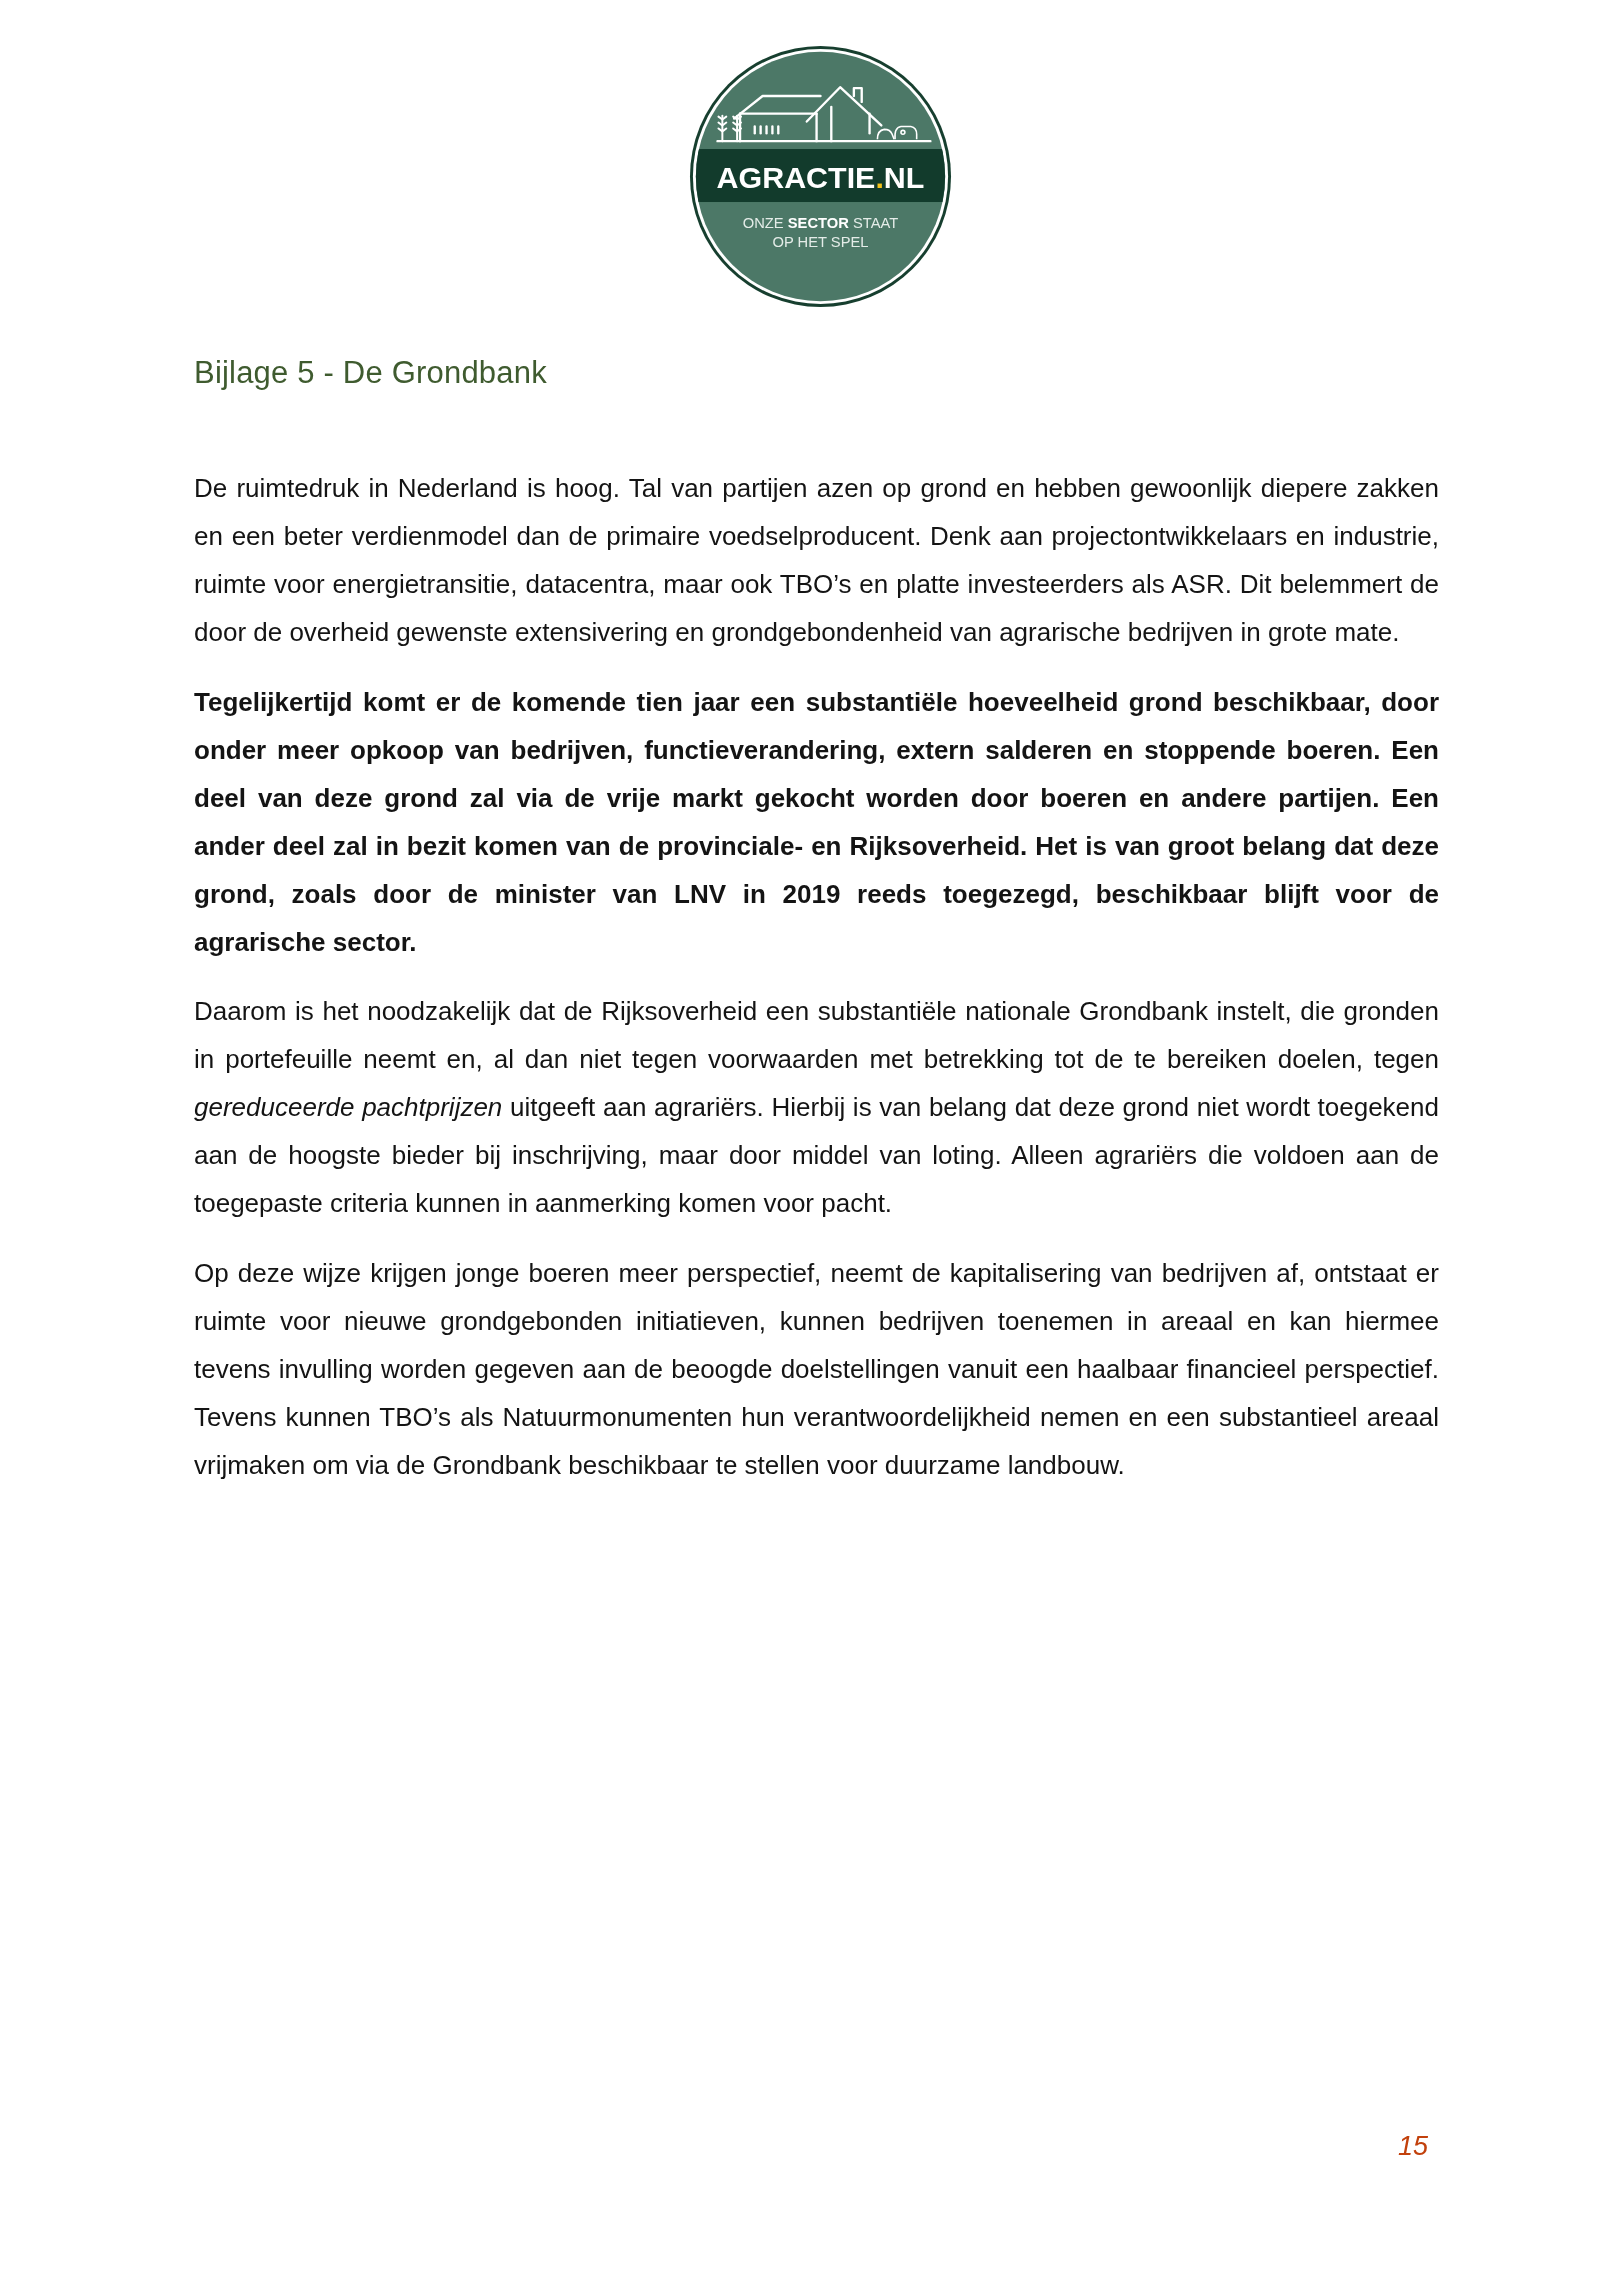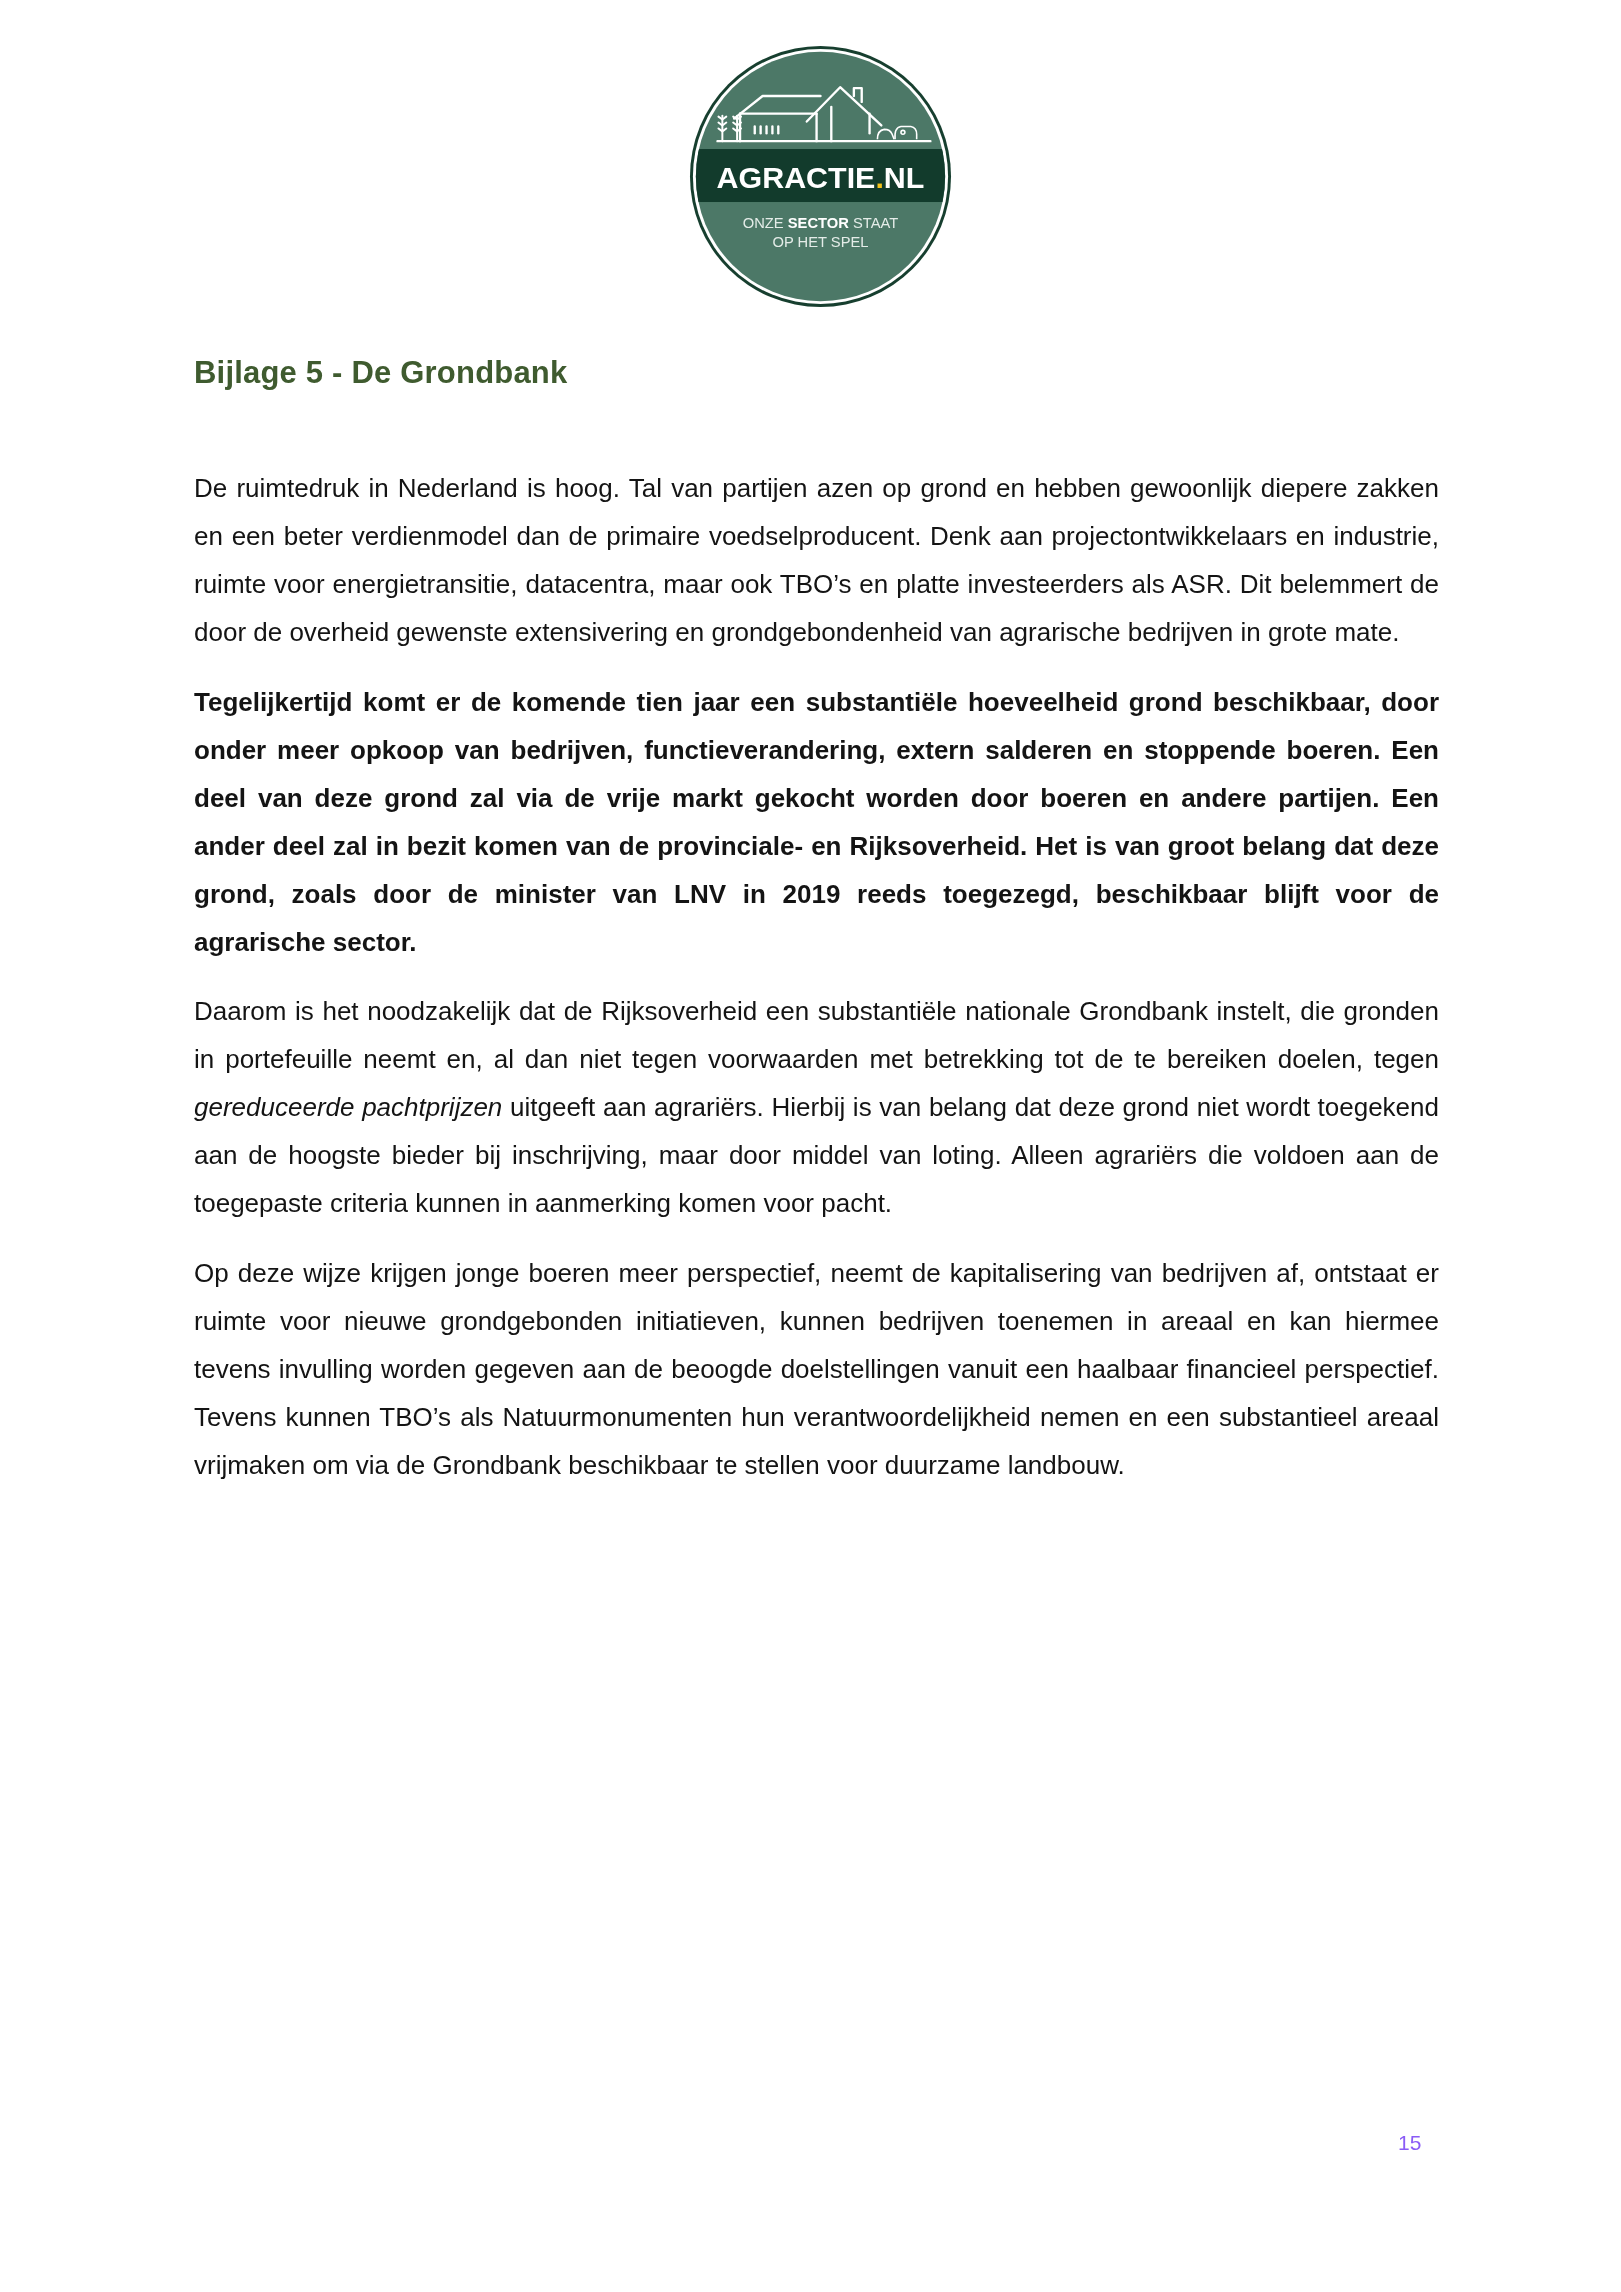--- a/index.html
+++ b/index.html
@@ -22,21 +22,21 @@
       width: 263px;
       height: 263px;
     }
     .logo svg { display: block; width: 263px; height: 263px; }
     .heading {
       position: absolute;
       left: 194px;
       top: 355px;
       margin: 0;
       font-family: "Liberation Sans", "DejaVu Sans", sans-serif;
-      font-weight: bold;
+      font-weight: normal;
       font-size: 31px;
       letter-spacing: 0.2px;
       color: #3f5b2f;
     }
     .body-text {
       position: absolute;
       left: 194px;
       top: 464px;
       width: 1245px;
     }
@@ -46,22 +46,23 @@
       line-height: 48px;
       text-align: justify;
       color: #141414;
     }
     .body-text p:nth-child(2) { margin-top: 0; font-weight: bold; }
     .body-text em { font-style: italic; }
     .page-number {
       position: absolute;
       left: 1398px;
       top: 2131px;
-      font-size: 21px;
-      color: #8b5cf6;
+      font-size: 27px;
+      color: #c2410c;
+      font-style: italic;
     }
   </style>
 </head>
 <body>
 
 <div class="logo">
   <svg viewBox="0 0 268 268" xmlns="http://www.w3.org/2000/svg">
     <defs>
       <clipPath id="circ">
         <circle cx="134" cy="134" r="127"></circle>

